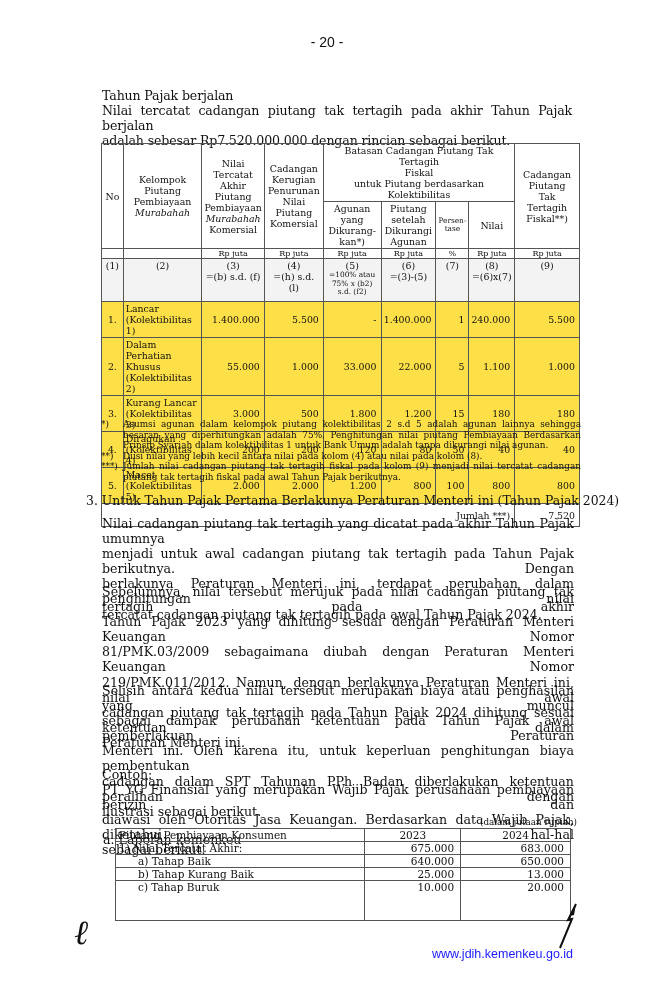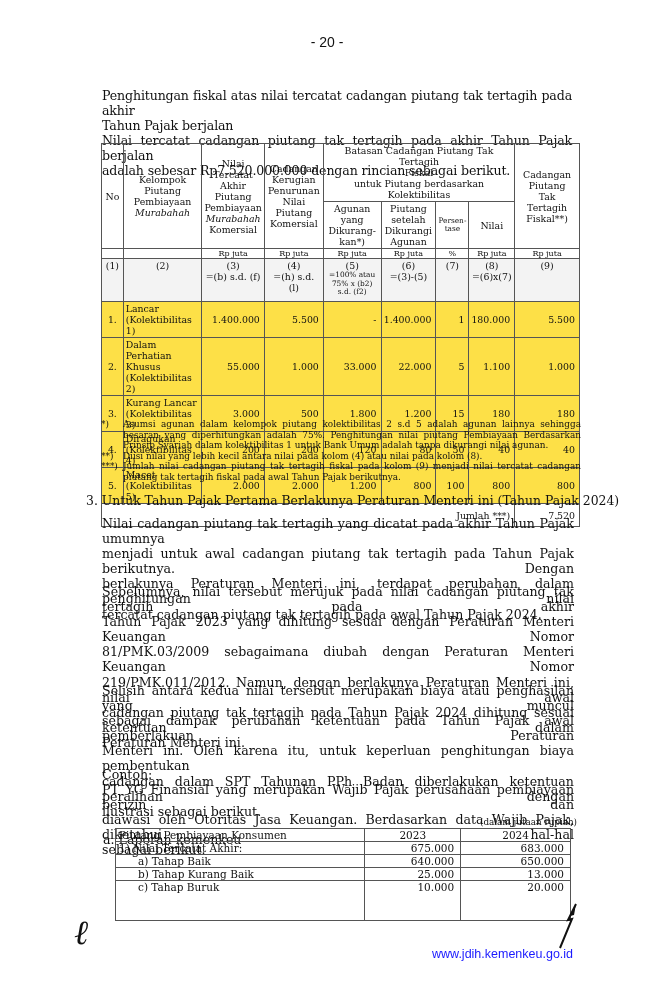--- a/index.html
+++ b/index.html
@@ -47,21 +47,20 @@
   .sig-left { position: absolute; left: 74px; top: 912px; font-size: 34px; font-family: "DejaVu Serif", serif; font-style: italic; }
   .sig-right { position: absolute; left: 552px; top: 902px; }
   .url { position: absolute; left: 432px; top: 947px; font-family: "Liberation Sans", sans-serif; font-size: 12.5px; color: #1a1aff; text-decoration: none; }
 </style>
 </head>
 <body>
 
 <div class="page-num">- 20 -</div>
 
 <div class="p p-intro">
-  <span class="l">Penghitungan fiskal atas nilai tercatat cadangan piutang tak tertagih pada akhir</span>
   <span class="l last">Tahun Pajak berjalan</span>
   <span class="l">Nilai tercatat cadangan piutang tak tertagih pada akhir Tahun Pajak berjalan</span>
   <span class="l last">adalah sebesar Rp7.520.000.000 dengan rincian sebagai berikut.</span>
 </div>
 
 <table class="t1">
   <colgroup>
     <col style="width:23px">
       <col style="width:82px">
       <col style="width:55px">
@@ -154,21 +153,21 @@
         <td class="ctr">1.</td>
         <td>
           <div>Lancar</div>
           <div>(Kolektibilitas 1)</div>
         </td>
         <td class="num">1.400.000</td>
         <td class="num">5.500</td>
         <td class="num">-</td>
         <td class="num">1.400.000</td>
         <td class="num">1</td>
-        <td class="num">180.000</td>
+        <td class="num">240.000</td>
         <td class="num">5.500</td>
       </tr>
       <tr>
         <td class="ctr">2.</td>
         <td>
           <div>Dalam Perhatian</div>
           <div>Khusus</div>
           <div>(Kolektibilitas 2)</div>
         </td>
         <td class="num">55.000</td>

